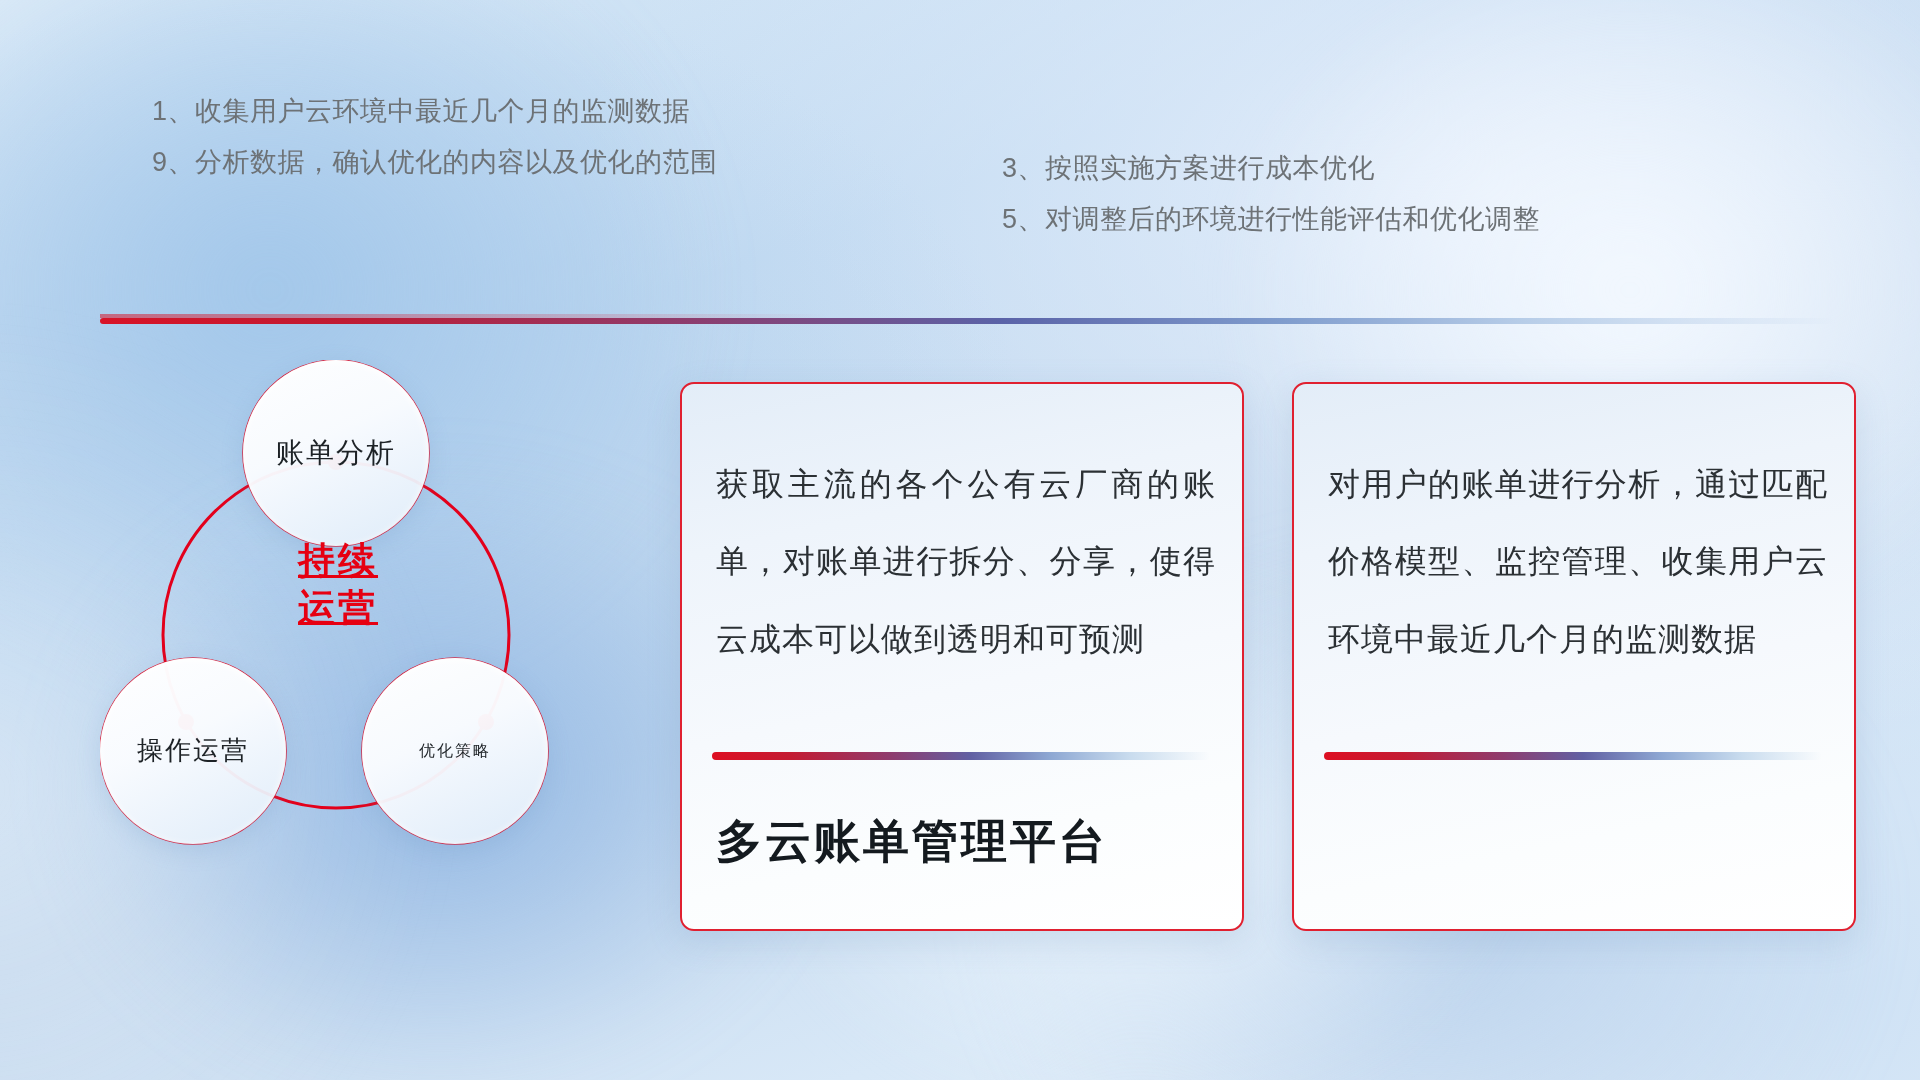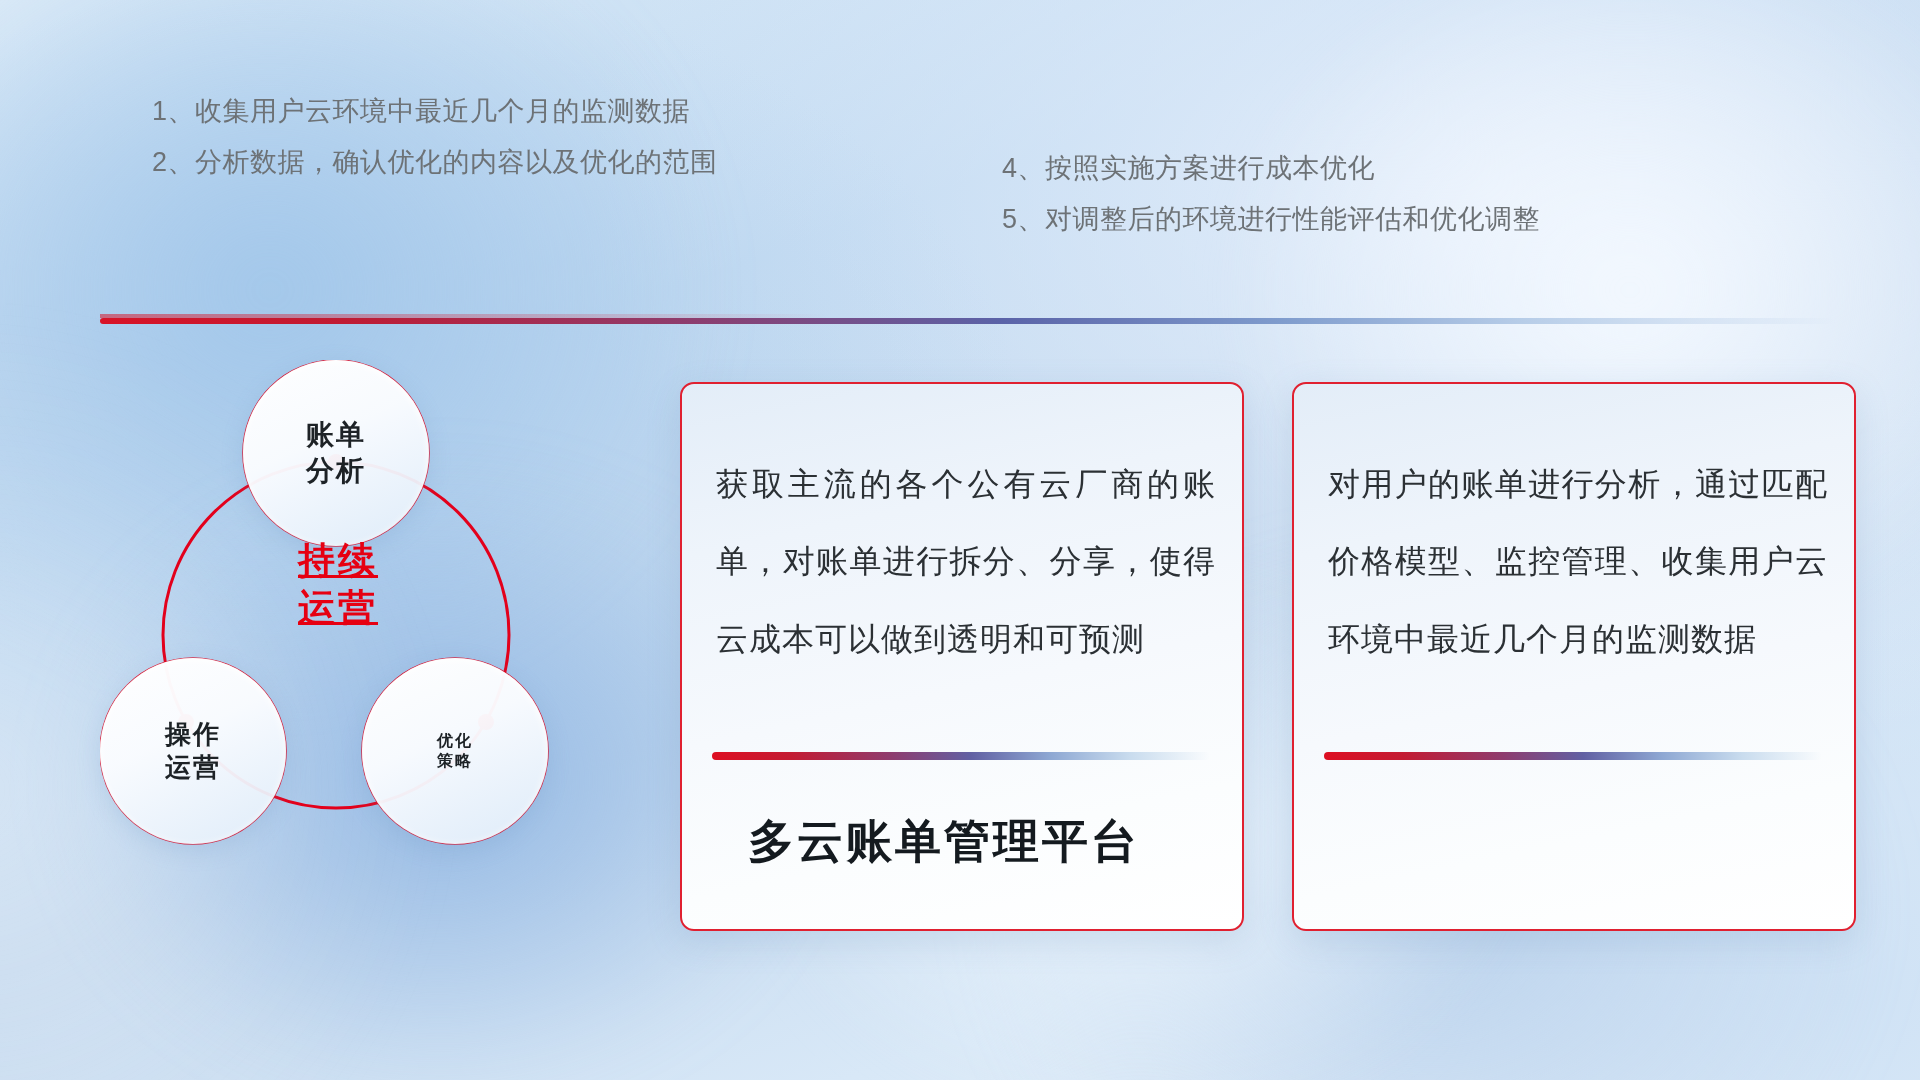--- a/index.html
+++ b/index.html
@@ -128,28 +128,27 @@
     top: 360px;
     width: 530px;
     height: 580px;
   }
   .venn svg { position: absolute; left: 0; top: 0; }
 
   .bubble {
     position: absolute;
     border-radius: 50%;
     display: flex;
-    flex-direction: column;
     align-items: center;
     justify-content: center;
     background:
       linear-gradient(155deg, rgba(255,255,255,0.99) 0%, rgba(250,252,255,0.97) 42%, rgba(226,238,250,0.93) 100%);
     box-shadow: 0 6px 22px rgba(108,150,196,0.22), inset 0 2px 8px rgba(255,255,255,0.95);
     color: #1d2226;
-    font-weight: bold;
+    font-weight: normal;
     letter-spacing: 2px;
   }
   .bubble span { display: block; line-height: 1.28; }
 
   .bubble-top {
     left: 143px; top: 0px;
     width: 186px; height: 186px;
     font-size: 28px;
   }
   .bubble-bl {
@@ -228,43 +227,42 @@
   }
   .card-title {
     position: absolute;
     left: 34px;
     top: 430px;
     font-size: 46px;
     font-weight: bold;
     color: #141a1f;
     letter-spacing: 3px;
     line-height: 1.2;
-    margin-left: 32px;
   }
 </style>
 </head>
 <body>
 
 <div id="stage">
 
   <div class="bg-base"></div>
   <div class="bg-blob-a"></div>
   <div class="bg-blob-b"></div>
   <div class="bg-blob-c"></div>
   <div class="bg-blob-d"></div>
   <div class="bg-blob-e"></div>
   <div class="bg-arc"></div>
 
   <div class="bullets-left">
     <div class="bullet-line">1、收集用户云环境中最近几个月的监测数据</div>
-    <div class="bullet-line">2、分析数据，确认优化的内容以及优化的范围</div>
+    <div class="bullet-line">9、分析数据，确认优化的内容以及优化的范围</div>
   </div>
 
   <div class="bullets-right">
-    <div class="bullet-line">4、按照实施方案进行成本优化</div>
+    <div class="bullet-line">3、按照实施方案进行成本优化</div>
     <div class="bullet-line">5、对调整后的环境进行性能评估和优化调整</div>
   </div>
 
   <div class="divider-bar"></div>
 
   <div class="venn">
     <svg width="530" height="580" viewBox="0 0 530 580">
 
       <circle cx="236" cy="275" r="173" fill="none" stroke="#e3001b" stroke-width="3"></circle>
 

